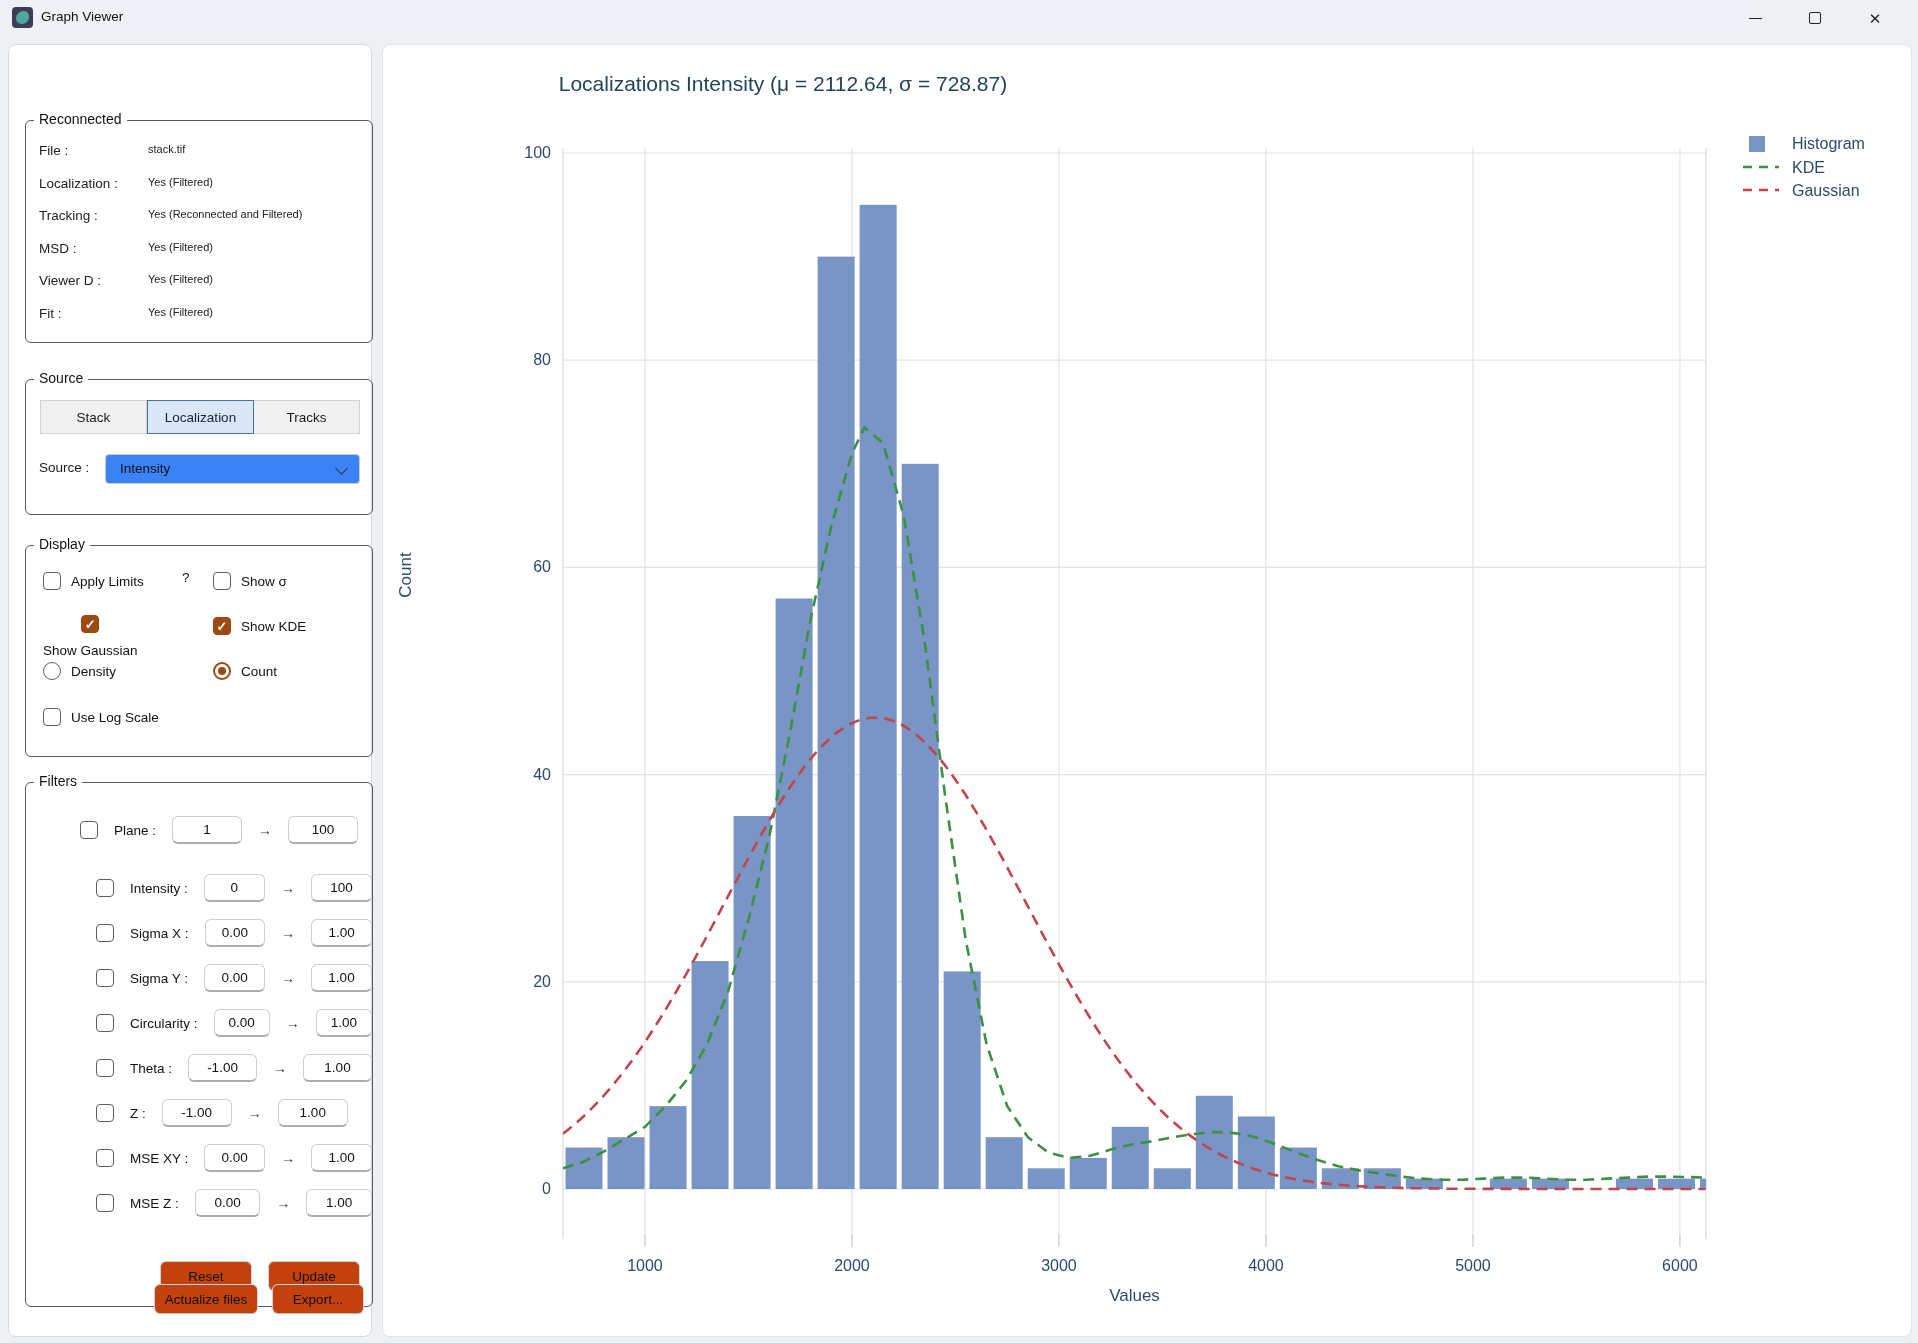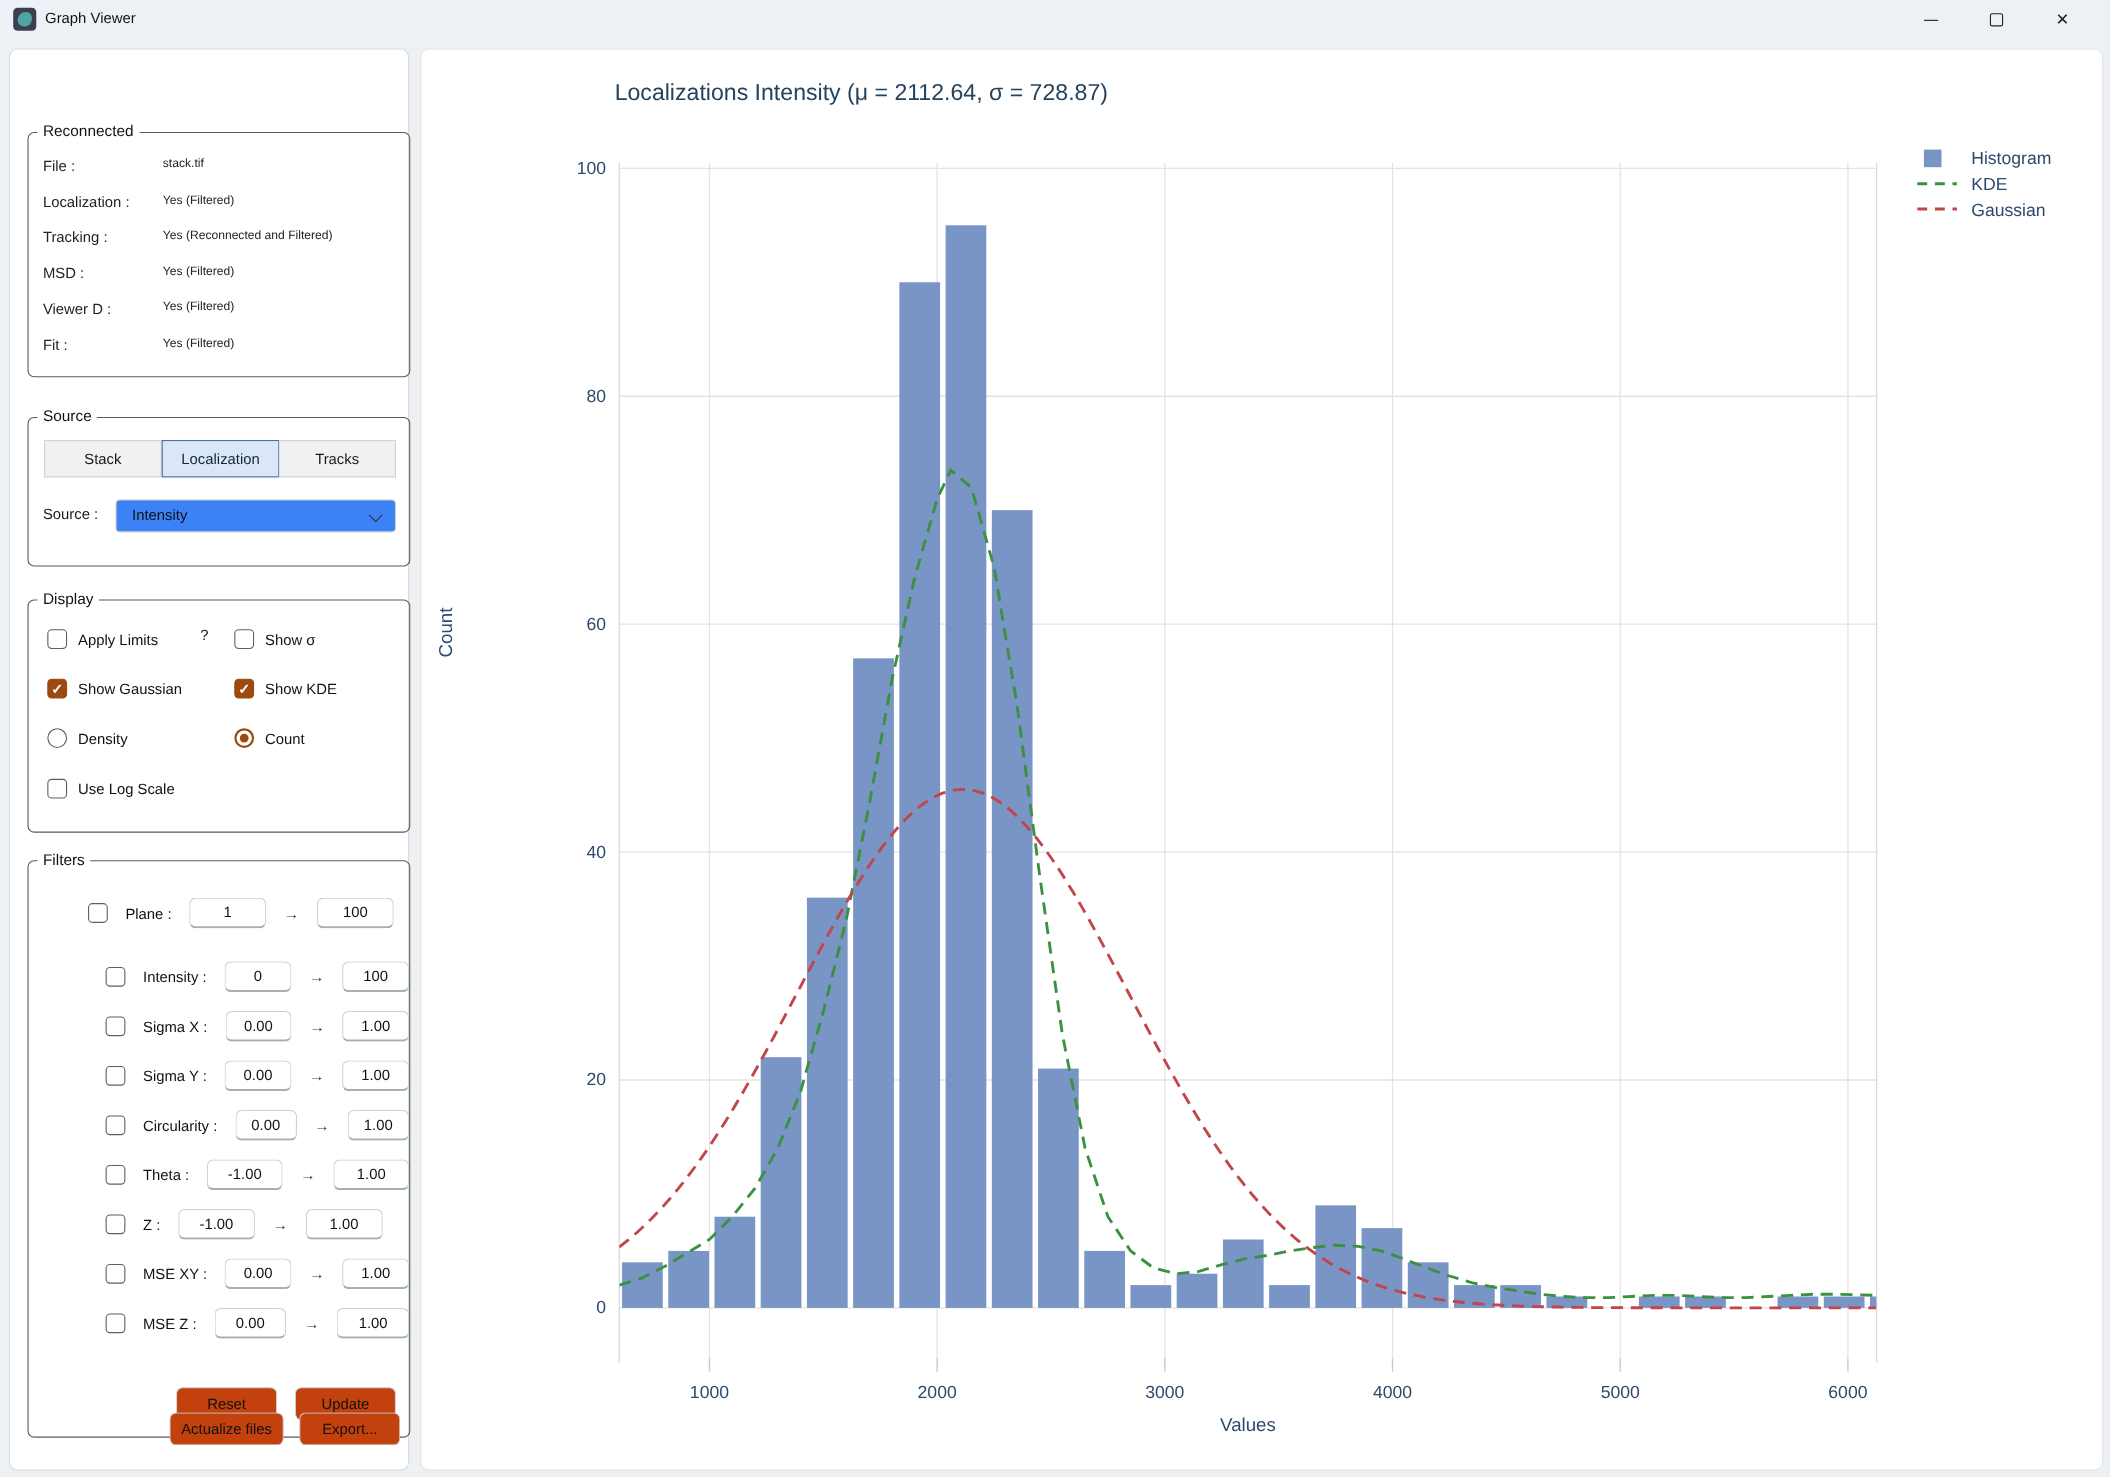--- a/index.html
+++ b/index.html
@@ -156,21 +156,21 @@
     <div class="help">?</div>
 
     <div class="chkrow" style="left: 17px; top: 24px; position: absolute;">
       <span class="cb"></span>
       <span class="ctl-lab">Apply Limits</span>
     </div>
     <div class="chkrow" style="left: 187px; top: 24px; position: absolute;">
       <span class="cb"></span>
       <span class="ctl-lab">Show σ</span>
     </div>
-    <div class="chkrow" style="left: 17px; top: 69px; position: absolute;">
+    <div class="chkrow" style="left: 17px; top: 69px; position: absolute; flex-direction: column;">
       <span class="cb checked"></span>
       <span class="ctl-lab">Show Gaussian</span>
     </div>
     <div class="chkrow" style="left: 187px; top: 69px; position: absolute;">
       <span class="cb checked"></span>
       <span class="ctl-lab">Show KDE</span>
     </div>
     <div class="chkrow" style="left: 17px; top: 114px; position: absolute;">
       <span class="rb"></span>
       <span class="ctl-lab">Density</span>

